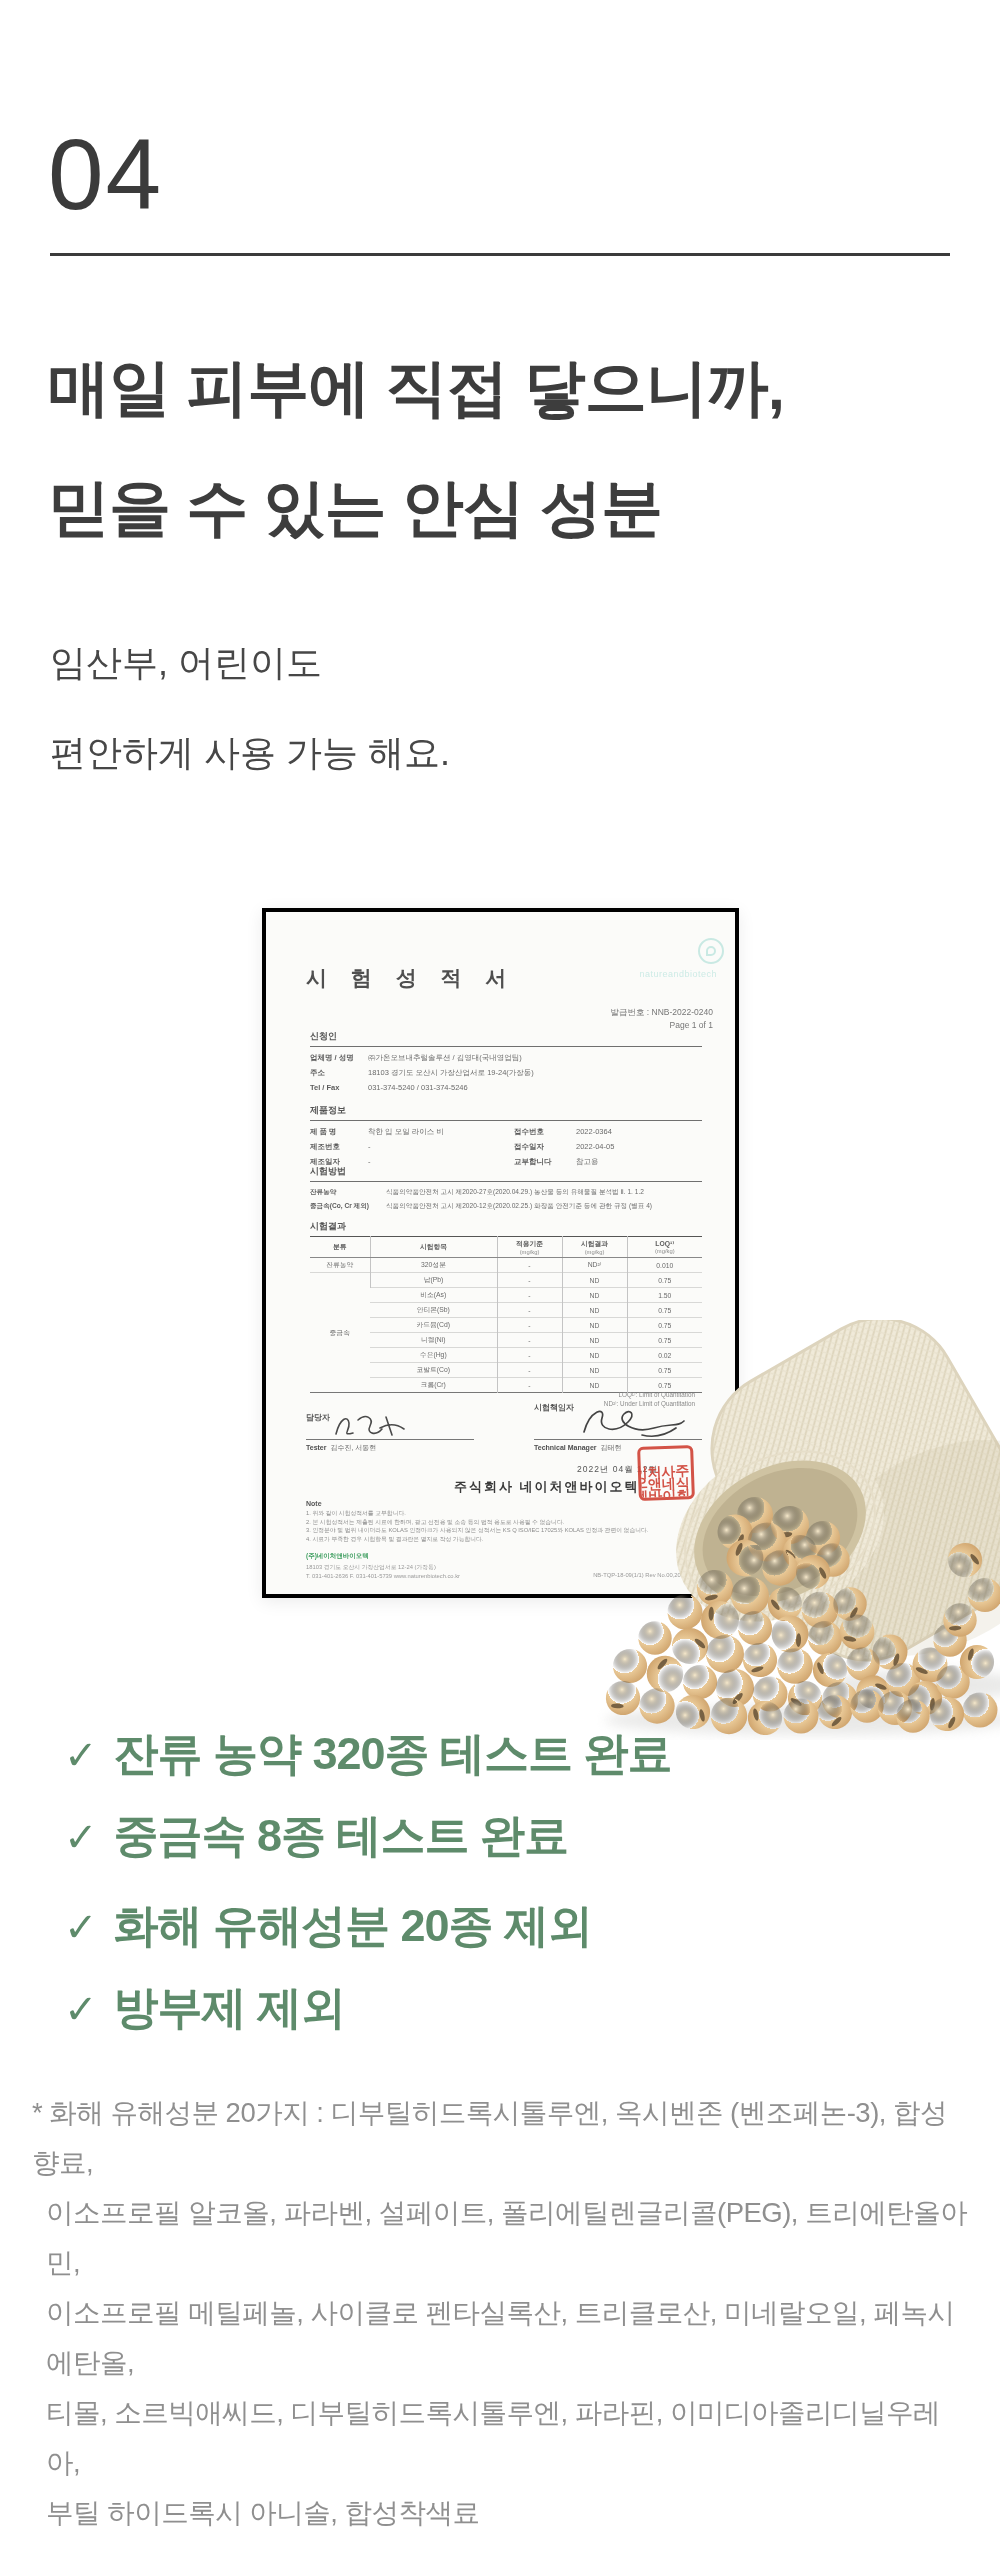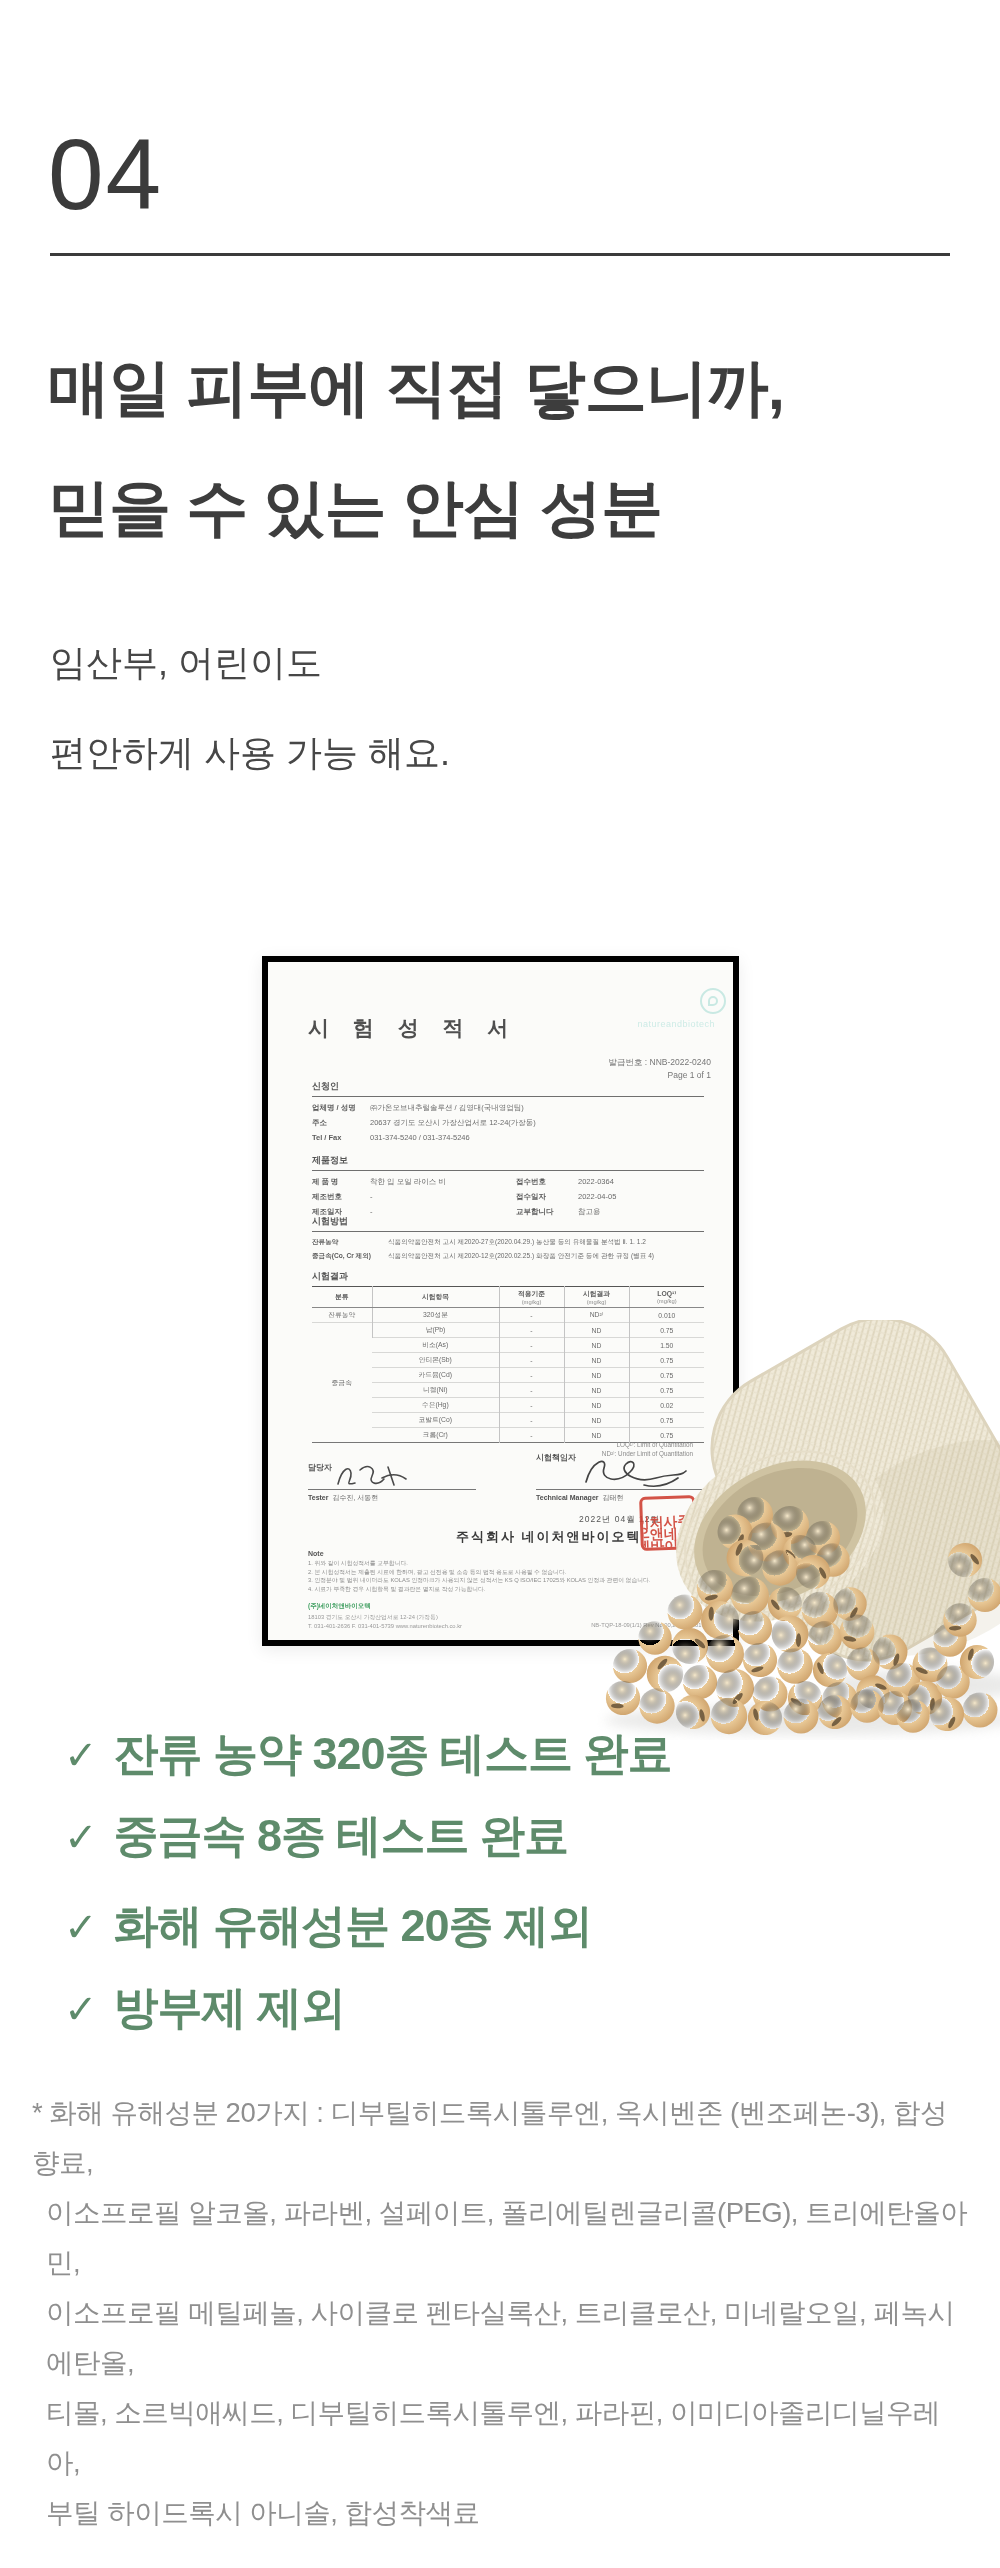--- a/index.html
+++ b/index.html
@@ -10,21 +10,21 @@
   .sec-number{position:absolute;left:48px;top:124px;font-size:100px;font-weight:400;
               color:#3b3b3b;letter-spacing:2px;line-height:1;}
   .sec-rule{position:absolute;left:50px;top:253px;width:900px;height:3px;background:#3b3b3b;}
   .sec-title{position:absolute;left:48px;top:328px;font-size:62px;font-weight:700;
              color:#3d3d3d;line-height:120px;letter-spacing:-1px;}
   .sec-subtitle{position:absolute;left:50px;top:618px;font-size:36px;font-weight:400;
                 color:#474747;line-height:90px;}
 
   
   .paper{position:absolute;left:262px;top:908px;width:477px;height:690px;background:#fbfbf9;
-         box-shadow:0 4px 16px rgba(0,0,0,.08);border:6px solid #000000;box-sizing:border-box;margin-top:48px;}
+         box-shadow:0 4px 16px rgba(0,0,0,.08);border:4px solid #000000;box-sizing:border-box;}
   .paper *{box-sizing:border-box;}
   .cert-title{position:absolute;left:40px;top:52px;font-size:21px;letter-spacing:9px;
               color:#4f4f4f;font-weight:600;}
   .wm-circle{position:absolute;left:432px;top:26px;width:26px;height:26px;border:2px solid #c9e9e3;
              border-radius:50%;}
   .wm-circle i{position:absolute;left:6px;top:6px;width:10px;height:10px;border:2px solid #c9e9e3;
                border-radius:50% 50% 50% 0;}
   .wm-text{position:absolute;right:18px;top:57px;font-size:9px;color:#cdebe6;letter-spacing:.5px;}
   .cert-issue{position:absolute;right:22px;top:94px;text-align:right;font-size:8.5px;
               color:#777;line-height:13px;}
@@ -110,21 +110,21 @@
 
     <div class="cert-sec" style="top:118px">
       <div class="sec-h">신청인</div>
       <div class="sec-body">
         <div class="kv">
           <span class="k">업체명 / 성명</span>
           <span>㈜가온오브내추럴솔루션 / 김영대(국내영업팀)</span>
         </div>
         <div class="kv">
           <span class="k">주소</span>
-          <span>20637 경기도 오산시 가장산업서로 12-24(가장동)</span>
+          <span>18103 경기도 오산시 가장산업서로 19-24(가장동)</span>
         </div>
         <div class="kv">
           <span class="k">Tel / Fax</span>
           <span>031-374-5240 / 031-374-5246</span>
         </div>
       </div>
     </div>
 
     <div class="cert-sec" style="top:192px">
       <div class="sec-h">제품정보</div>

